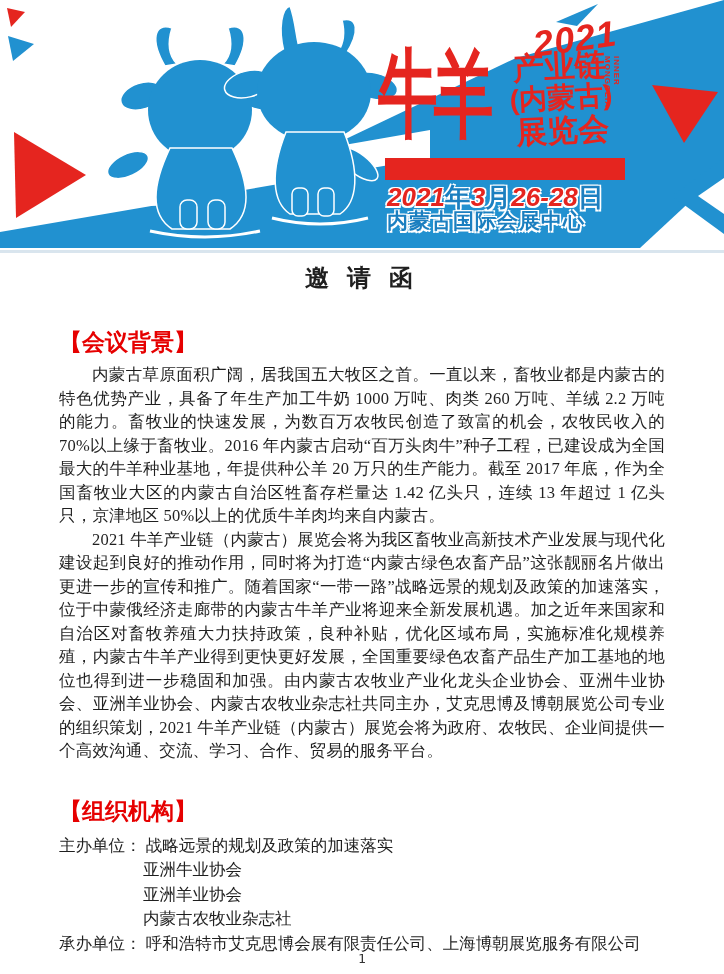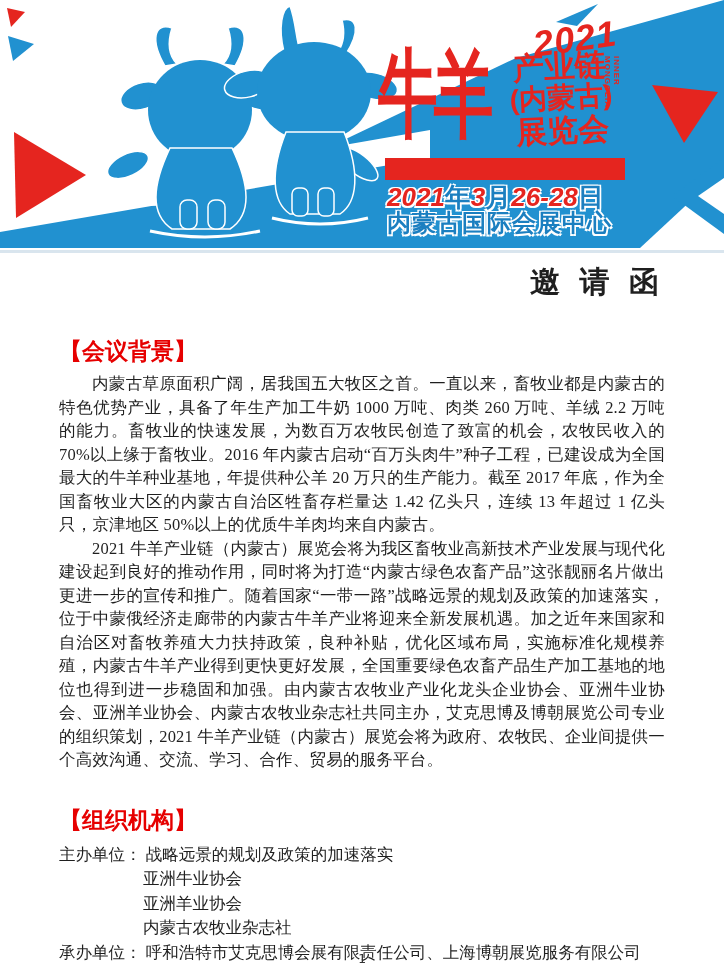--- a/index.html
+++ b/index.html
@@ -49,37 +49,37 @@
   .date-line {
     left: 387px; top: 180px;
     font-size: 26px; font-weight: bold; white-space: nowrap;
     text-shadow: -1.5px -1.5px 0 #fff, 1.5px -1.5px 0 #fff,
                  -1.5px 1.5px 0 #fff, 1.5px 1.5px 0 #fff;
   }
   .date-line .num { color: #e5251f; font-style: italic; }
   .date-line .cjk { color: #1b7fc0; }
   .venue-line {
     left: 387px; top: 207px;
-    font-size: 24px; font-weight: bold; color: #1b7fc0;
+    font-size: 21px; font-weight: bold; color: #1b7fc0;
     letter-spacing: 1px; white-space: nowrap;
     text-shadow: -1.5px -1.5px 0 #fff, 1.5px -1.5px 0 #fff,
                  -1.5px 1.5px 0 #fff, 1.5px 1.5px 0 #fff;
   }
   .banner-rule { width: 724px; height: 3px; background: #d9e5ee; margin-top: 2px; }
 
   
   .doc { padding: 0 59px; }
   .doc-title {
     margin-top: 17px;
     font-size: 23px; font-weight: bold; text-align: center;
     letter-spacing: 1px;
   }
   .doc-subtitle {
     margin-top: 9px;
-    font-size: 30px; font-weight: bold; text-align: right;
+    font-size: 24px; font-weight: bold; text-align: center;
     letter-spacing: 6px;
   }
   .sec-heading {
     margin-top: 33px;
     font-size: 23px; font-weight: bold; color: #e60000;
     font-family: "Liberation Sans", "DejaVu Sans", sans-serif;
   }
   .body-text { margin-top: 5px; }
   .body-text p {
     font-size: 16.5px; line-height: 23.5px;

